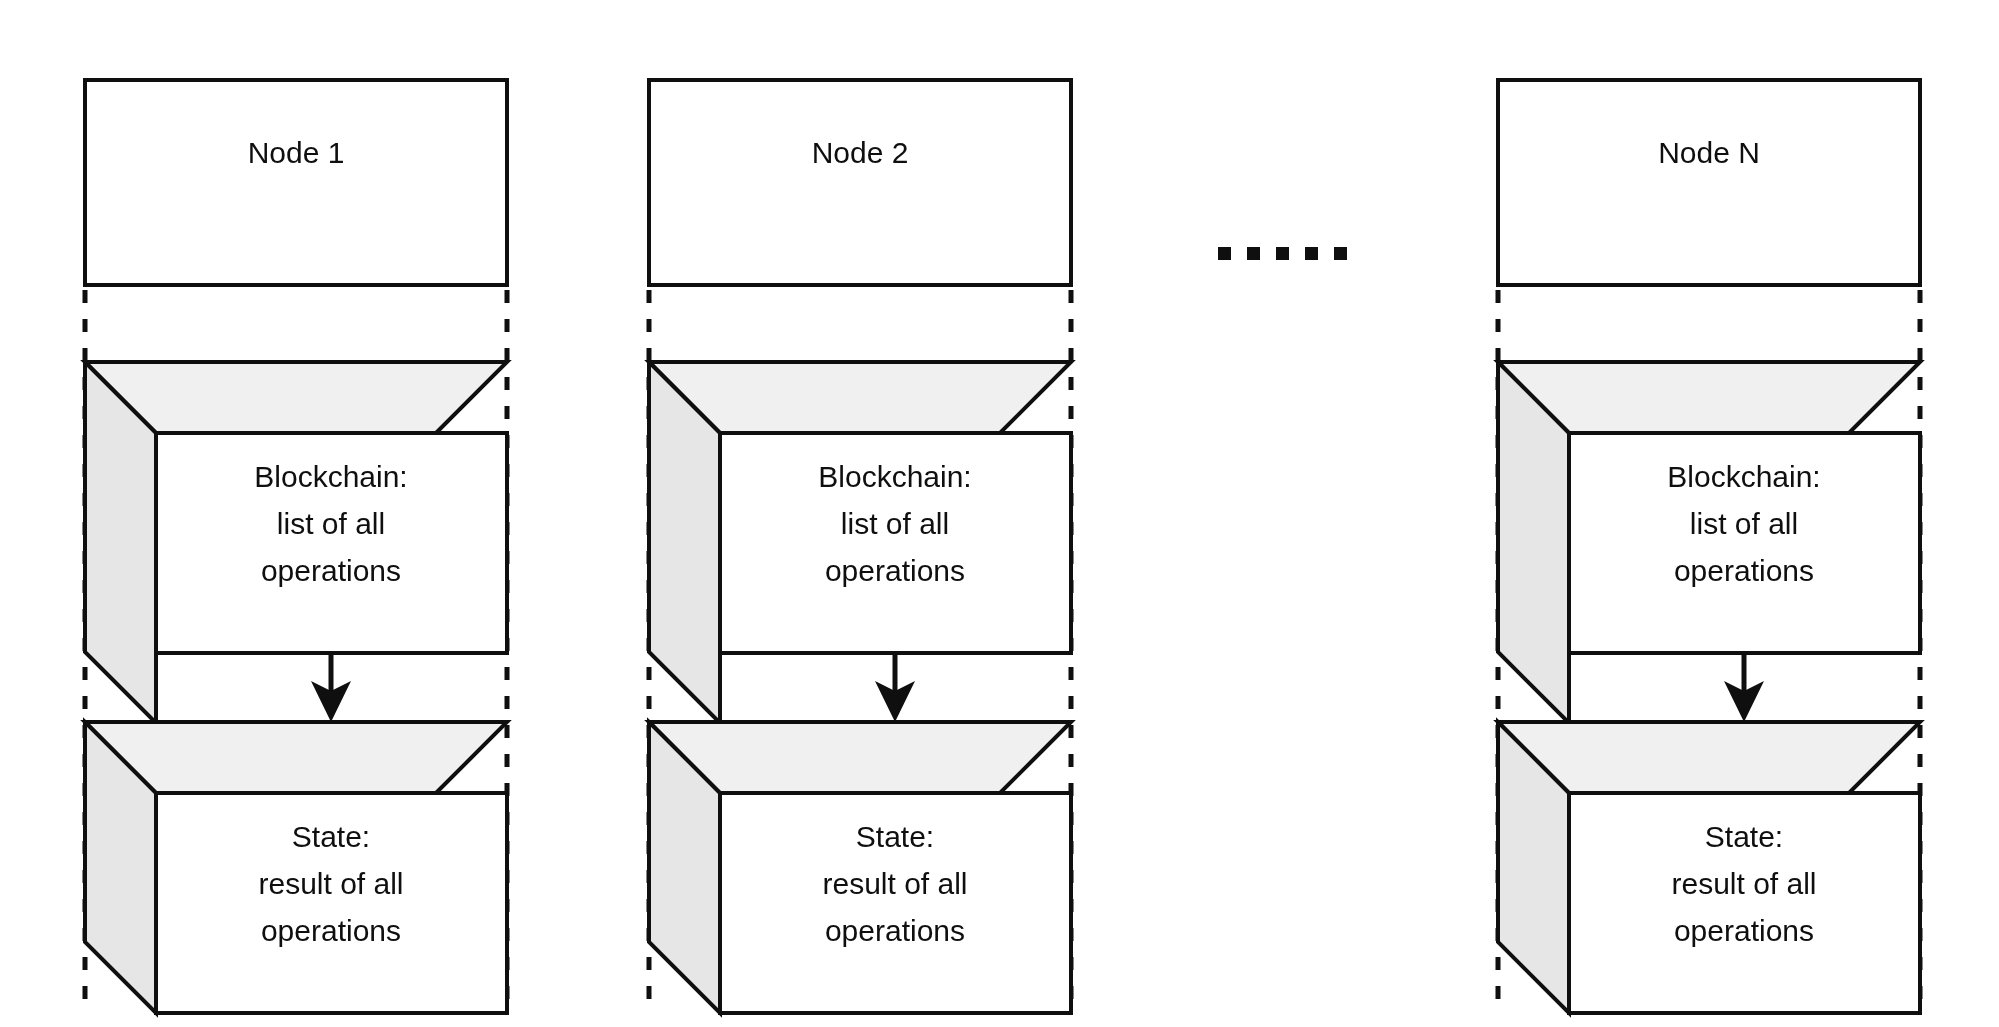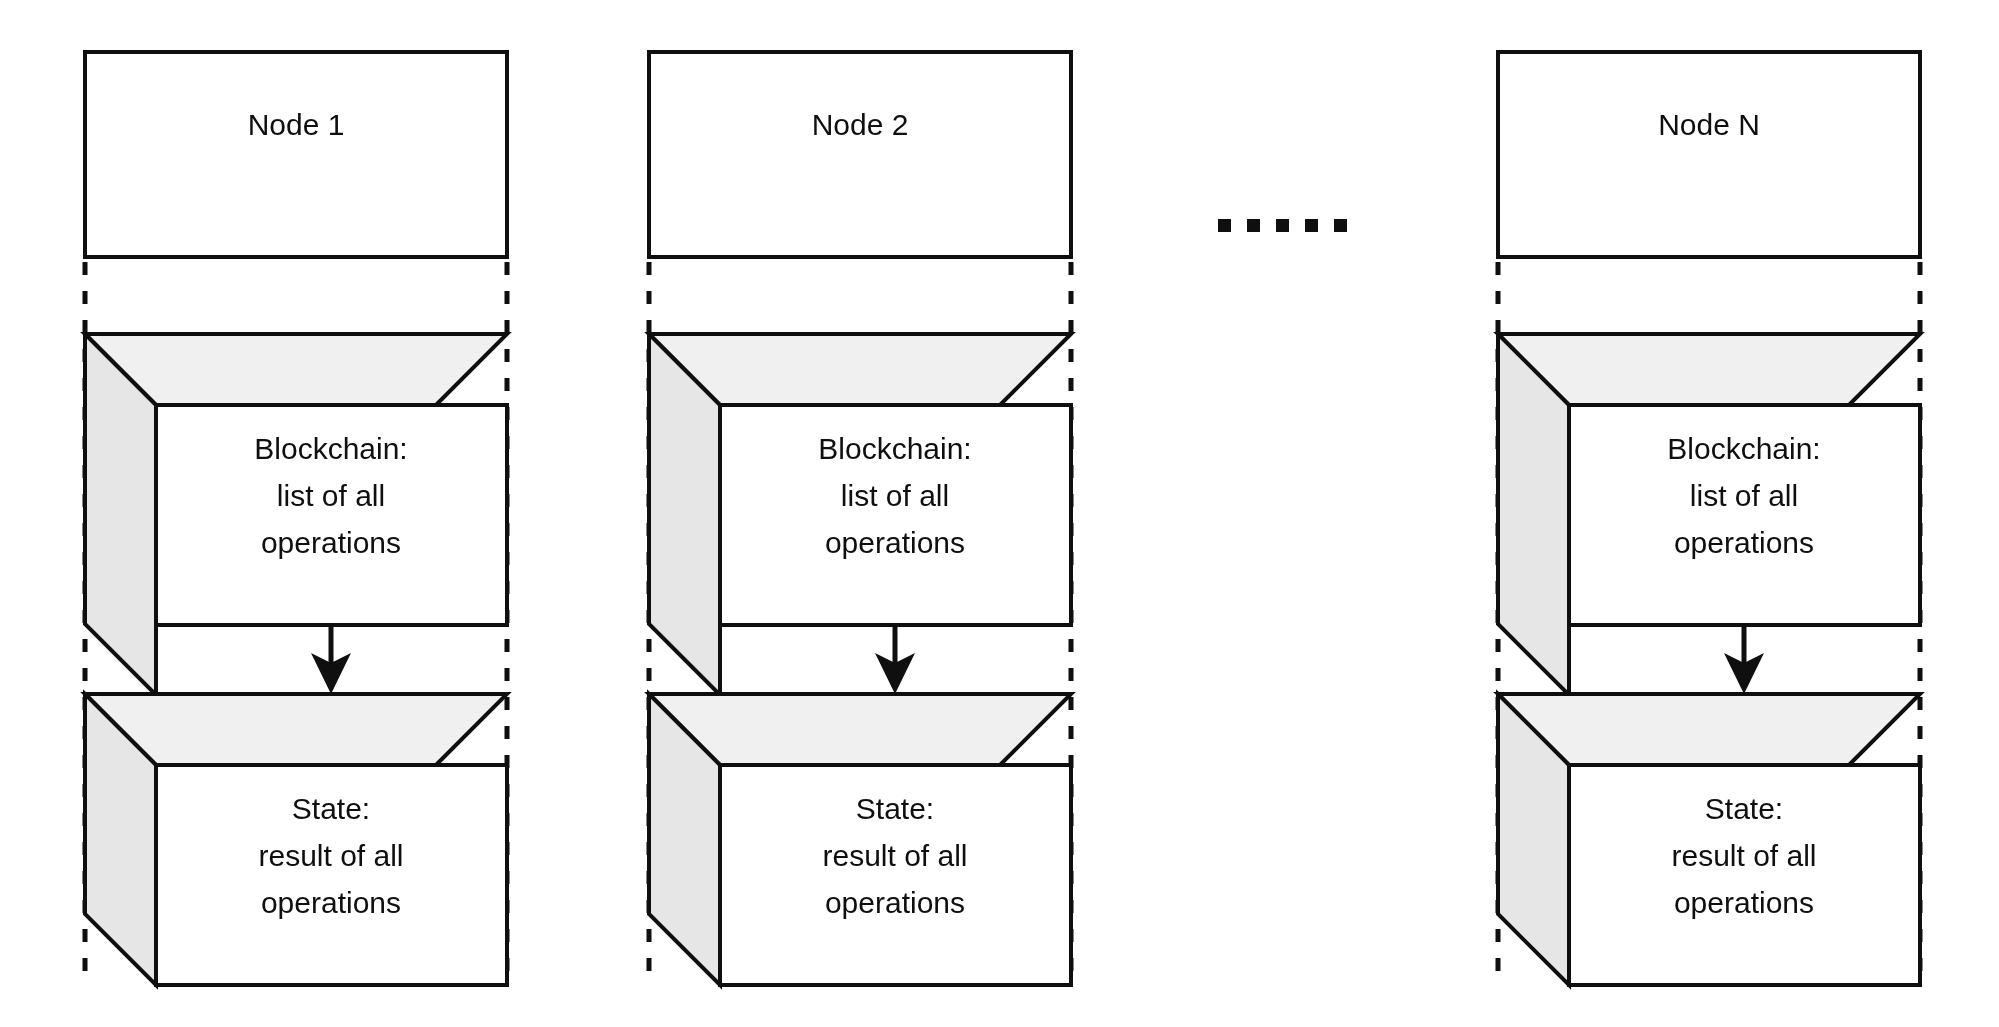--- a/index.html
+++ b/index.html
@@ -1,19 +1,19 @@
 <!DOCTYPE html>
 <html><head>
 <meta charset="utf-8">
 <title>Blockchain Node Diagram</title>
 <style>
   html,body{margin:0;padding:0;background:#ffffff;}
   body{width:1999px;height:1027px;overflow:hidden;
        font-family:"Liberation Sans","DejaVu Sans",sans-serif;}
-  #stage{position:relative;width:1999px;height:849px;background:#ffffff;}
+  #stage{position:relative;width:1999px;height:849px;background:#ffffff;margin-top:28px;}
   .diagram-svg{position:absolute;left:0;top:0;width:1999px;height:1027px;}
   .node-title{font-size:30px;fill:#0f0f0f;text-anchor:middle;dominant-baseline:middle;}
   .cube-label{font-size:30px;fill:#0f0f0f;text-anchor:middle;dominant-baseline:middle;}
   .ellipsis-dot{fill:#0f0f0f;}
 </style>
 </head>
 <body>
 
 <div id="stage">
 

